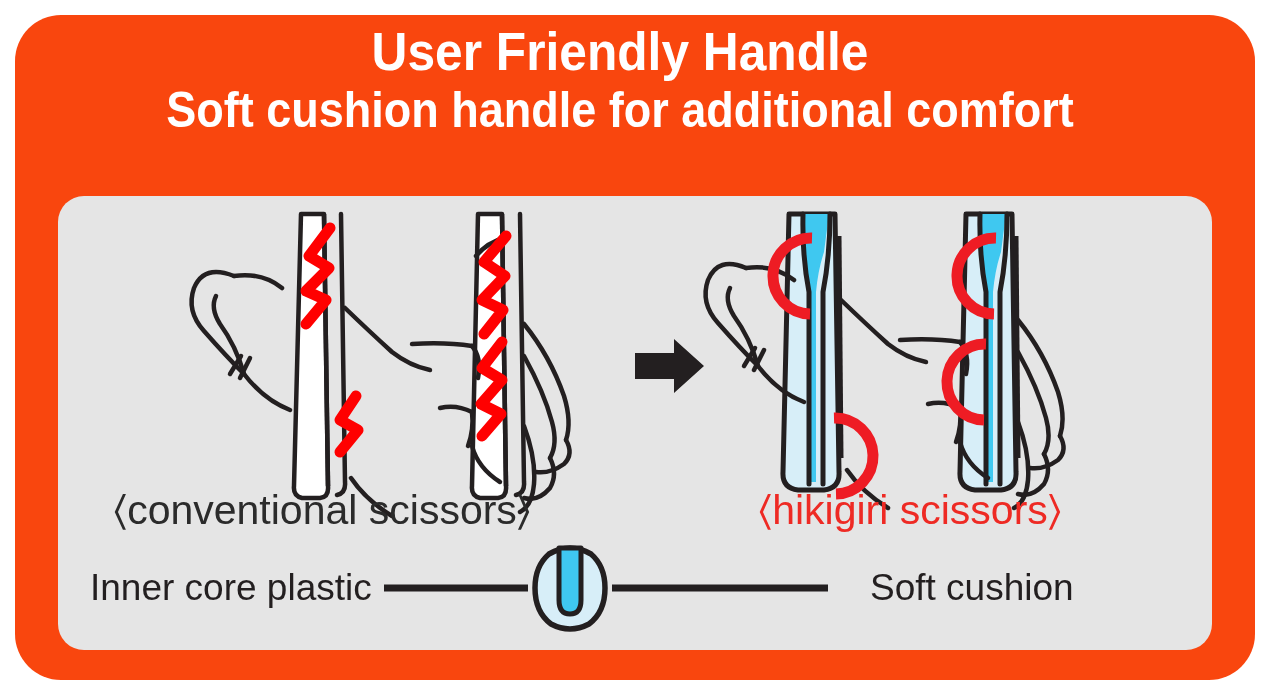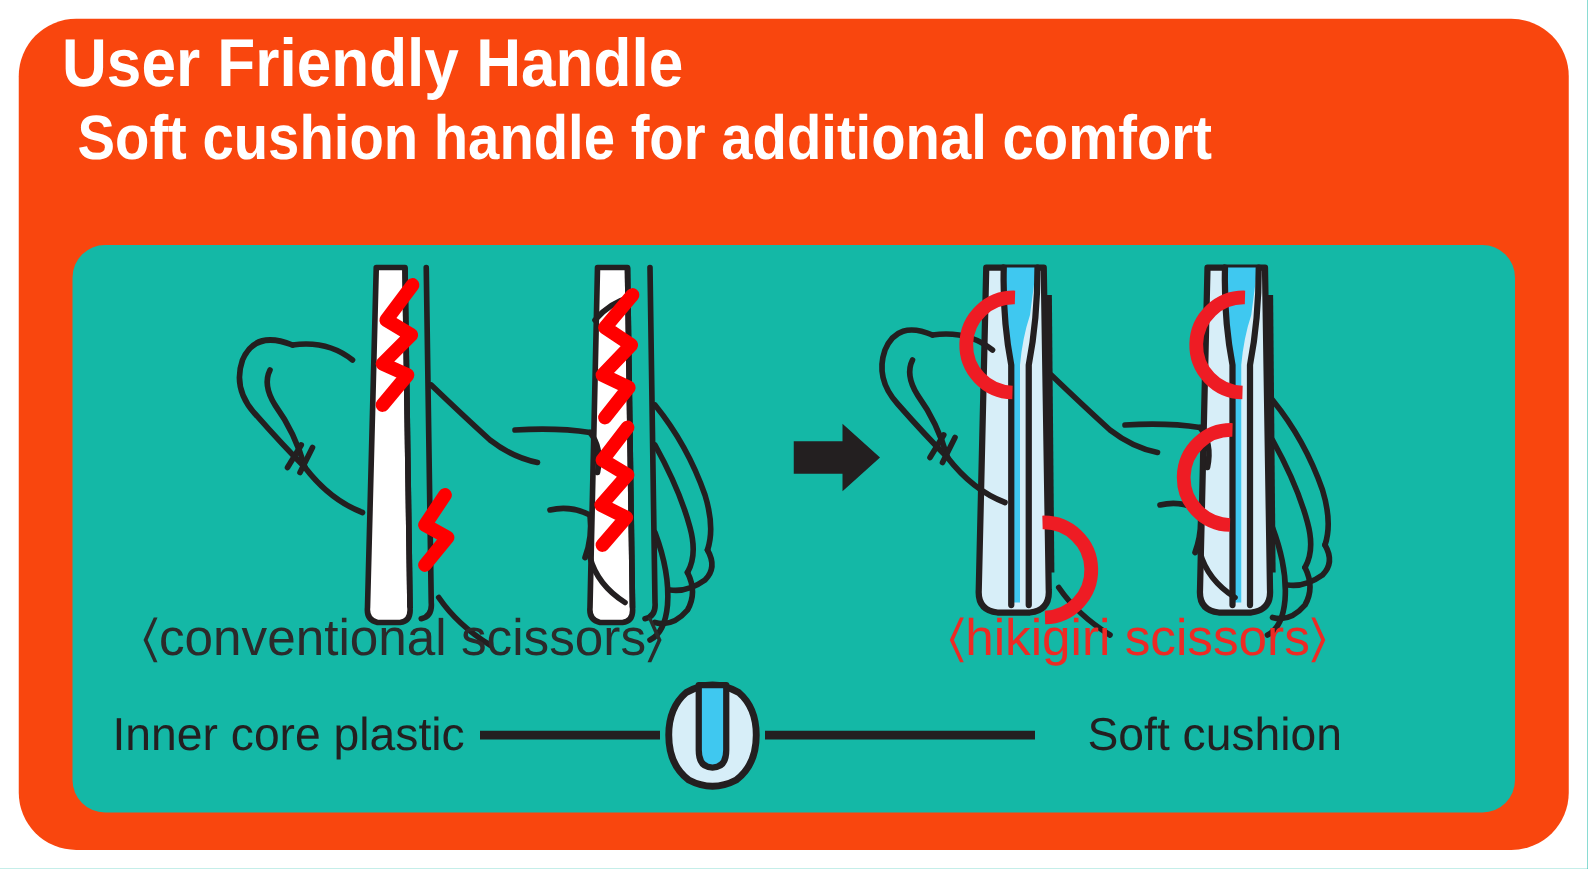--- a/index.html
+++ b/index.html
@@ -17,21 +17,21 @@
     left:15px;top:15px;
     width:1240px;height:665px;
     background:#f9460e;
     border-radius:46px;
     box-sizing:border-box;
   }
 
   
   .header{
     position:absolute;left:0;top:22px;width:1240px;
-    text-align:left;
+    text-align:center;
     color:#ffffff;
   }
   .title{
     font-family:"Liberation Sans", sans-serif;
     font-weight:bold;
     font-size:54px;
     line-height:58px;
     letter-spacing:0px;
     transform:scaleX(0.92);
     transform-origin:center top;
@@ -47,21 +47,21 @@
     transform-origin:center top;
     white-space:nowrap;
     margin-top:2px;
   }
 
   
   .white-panel{
     position:absolute;
     left:58px;top:196px;
     width:1154px;height:454px;
-    background:#14b8a6;
+    background:#e5e5e5;
     border-radius:26px;
     overflow:hidden;
   }
 
   .panel-svg{position:absolute;left:0;top:0;width:1154px;height:454px;display:block;}
 
   
 </style>
 </head>
 <body>

